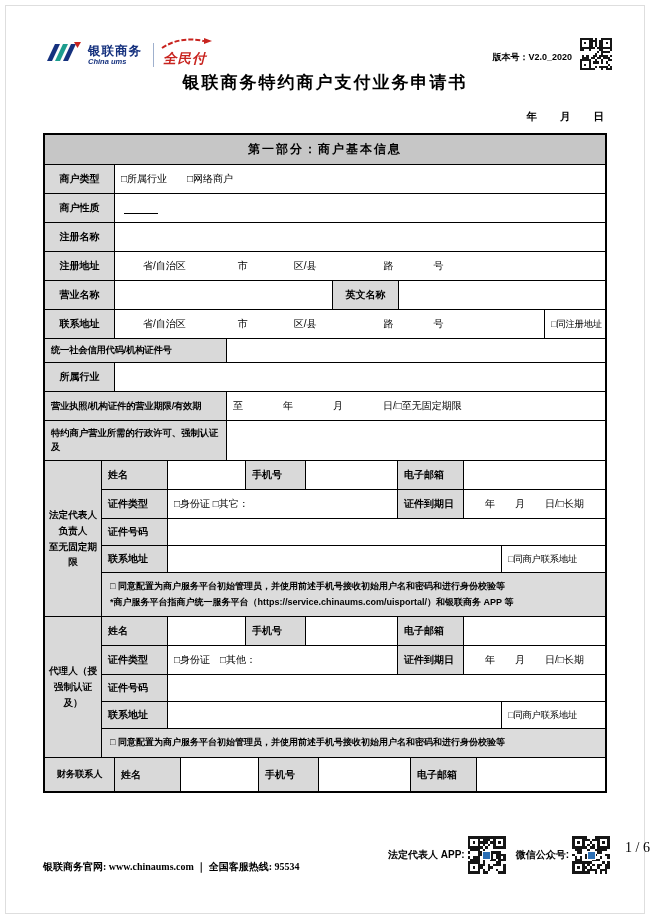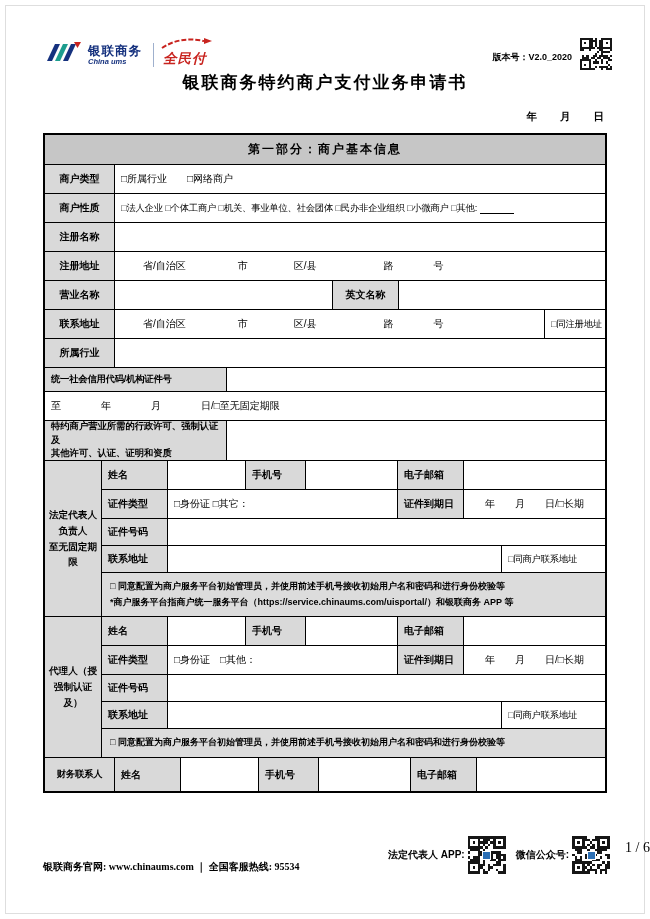--- a/index.html
+++ b/index.html
@@ -252,21 +252,20 @@
   <div class="sech">第一部分：商户基本信息</div>
 
   <div class="tr h29">
     <div class="td lab lab-c w-lab">商户类型</div>
     <div class="td fx pl pre">□所属行业　　□网络商户</div>
   </div>
 
   <div class="tr h29">
     <div class="td lab lab-c w-lab">商户性质</div>
     <div class="td fx pl f9">
-        <span>□法人企业 □个体工商户 □机关、事业单位、社会团体 □民办非企业组织 □小微商户 □其他: </span>
         <span class="uline"></span>
       </div>
   </div>
 
   <div class="tr h29">
     <div class="td lab lab-c w-lab">注册名称</div>
     <div class="td fx"></div>
   </div>
 
   <div class="tr h29">
@@ -292,39 +291,39 @@
     <div class="td w-cav addr">
         <span class="ml-a">省/自治区</span>
         <span class="ml-b">市</span>
         <span class="ml-c">区/县</span>
         <span class="ml-d">路</span>
         <span class="ml-e">号</span>
       </div>
     <div class="td fx pl f9">□同注册地址</div>
   </div>
 
-  <div class="tr h29">
-    <div class="td lab lab-c w-lab">所属行业</div>
-    <div class="td fx"></div>
-  </div>
-
   <div class="tr h24">
     <div class="td lab pl w-wlab f9">统一社会信用代码/机构证件号</div>
     <div class="td fx"></div>
   </div>
 
   <div class="tr h29">
+    <div class="td lab lab-c w-lab">所属行业</div>
+    <div class="td fx"></div>
+  </div>
+
+  <div class="tr h29">
+    <div class="td lab pl w-wlab f9">营业执照/机构证件的营业期限/有效期</div>
     <div class="td fx pl pre">至　　　　年　　　　月　　　　日/□至无固定期限</div>
   </div>
 
   <div class="tr h40">
     <div class="td lab pl w-wlab">
       <div class="two-line">
           <div>特约商户营业所需的行政许可、强制认证及</div>
-      <div>其他许可、认证、证明和资质</div>
         </div>
     </div>
     <div class="td fx"></div>
   </div>
 
   <div class="block">
     <div class="outer">
       <span>法定代表人</span>
       <span>负责人</span>
       <span>至无固定期限</span>

